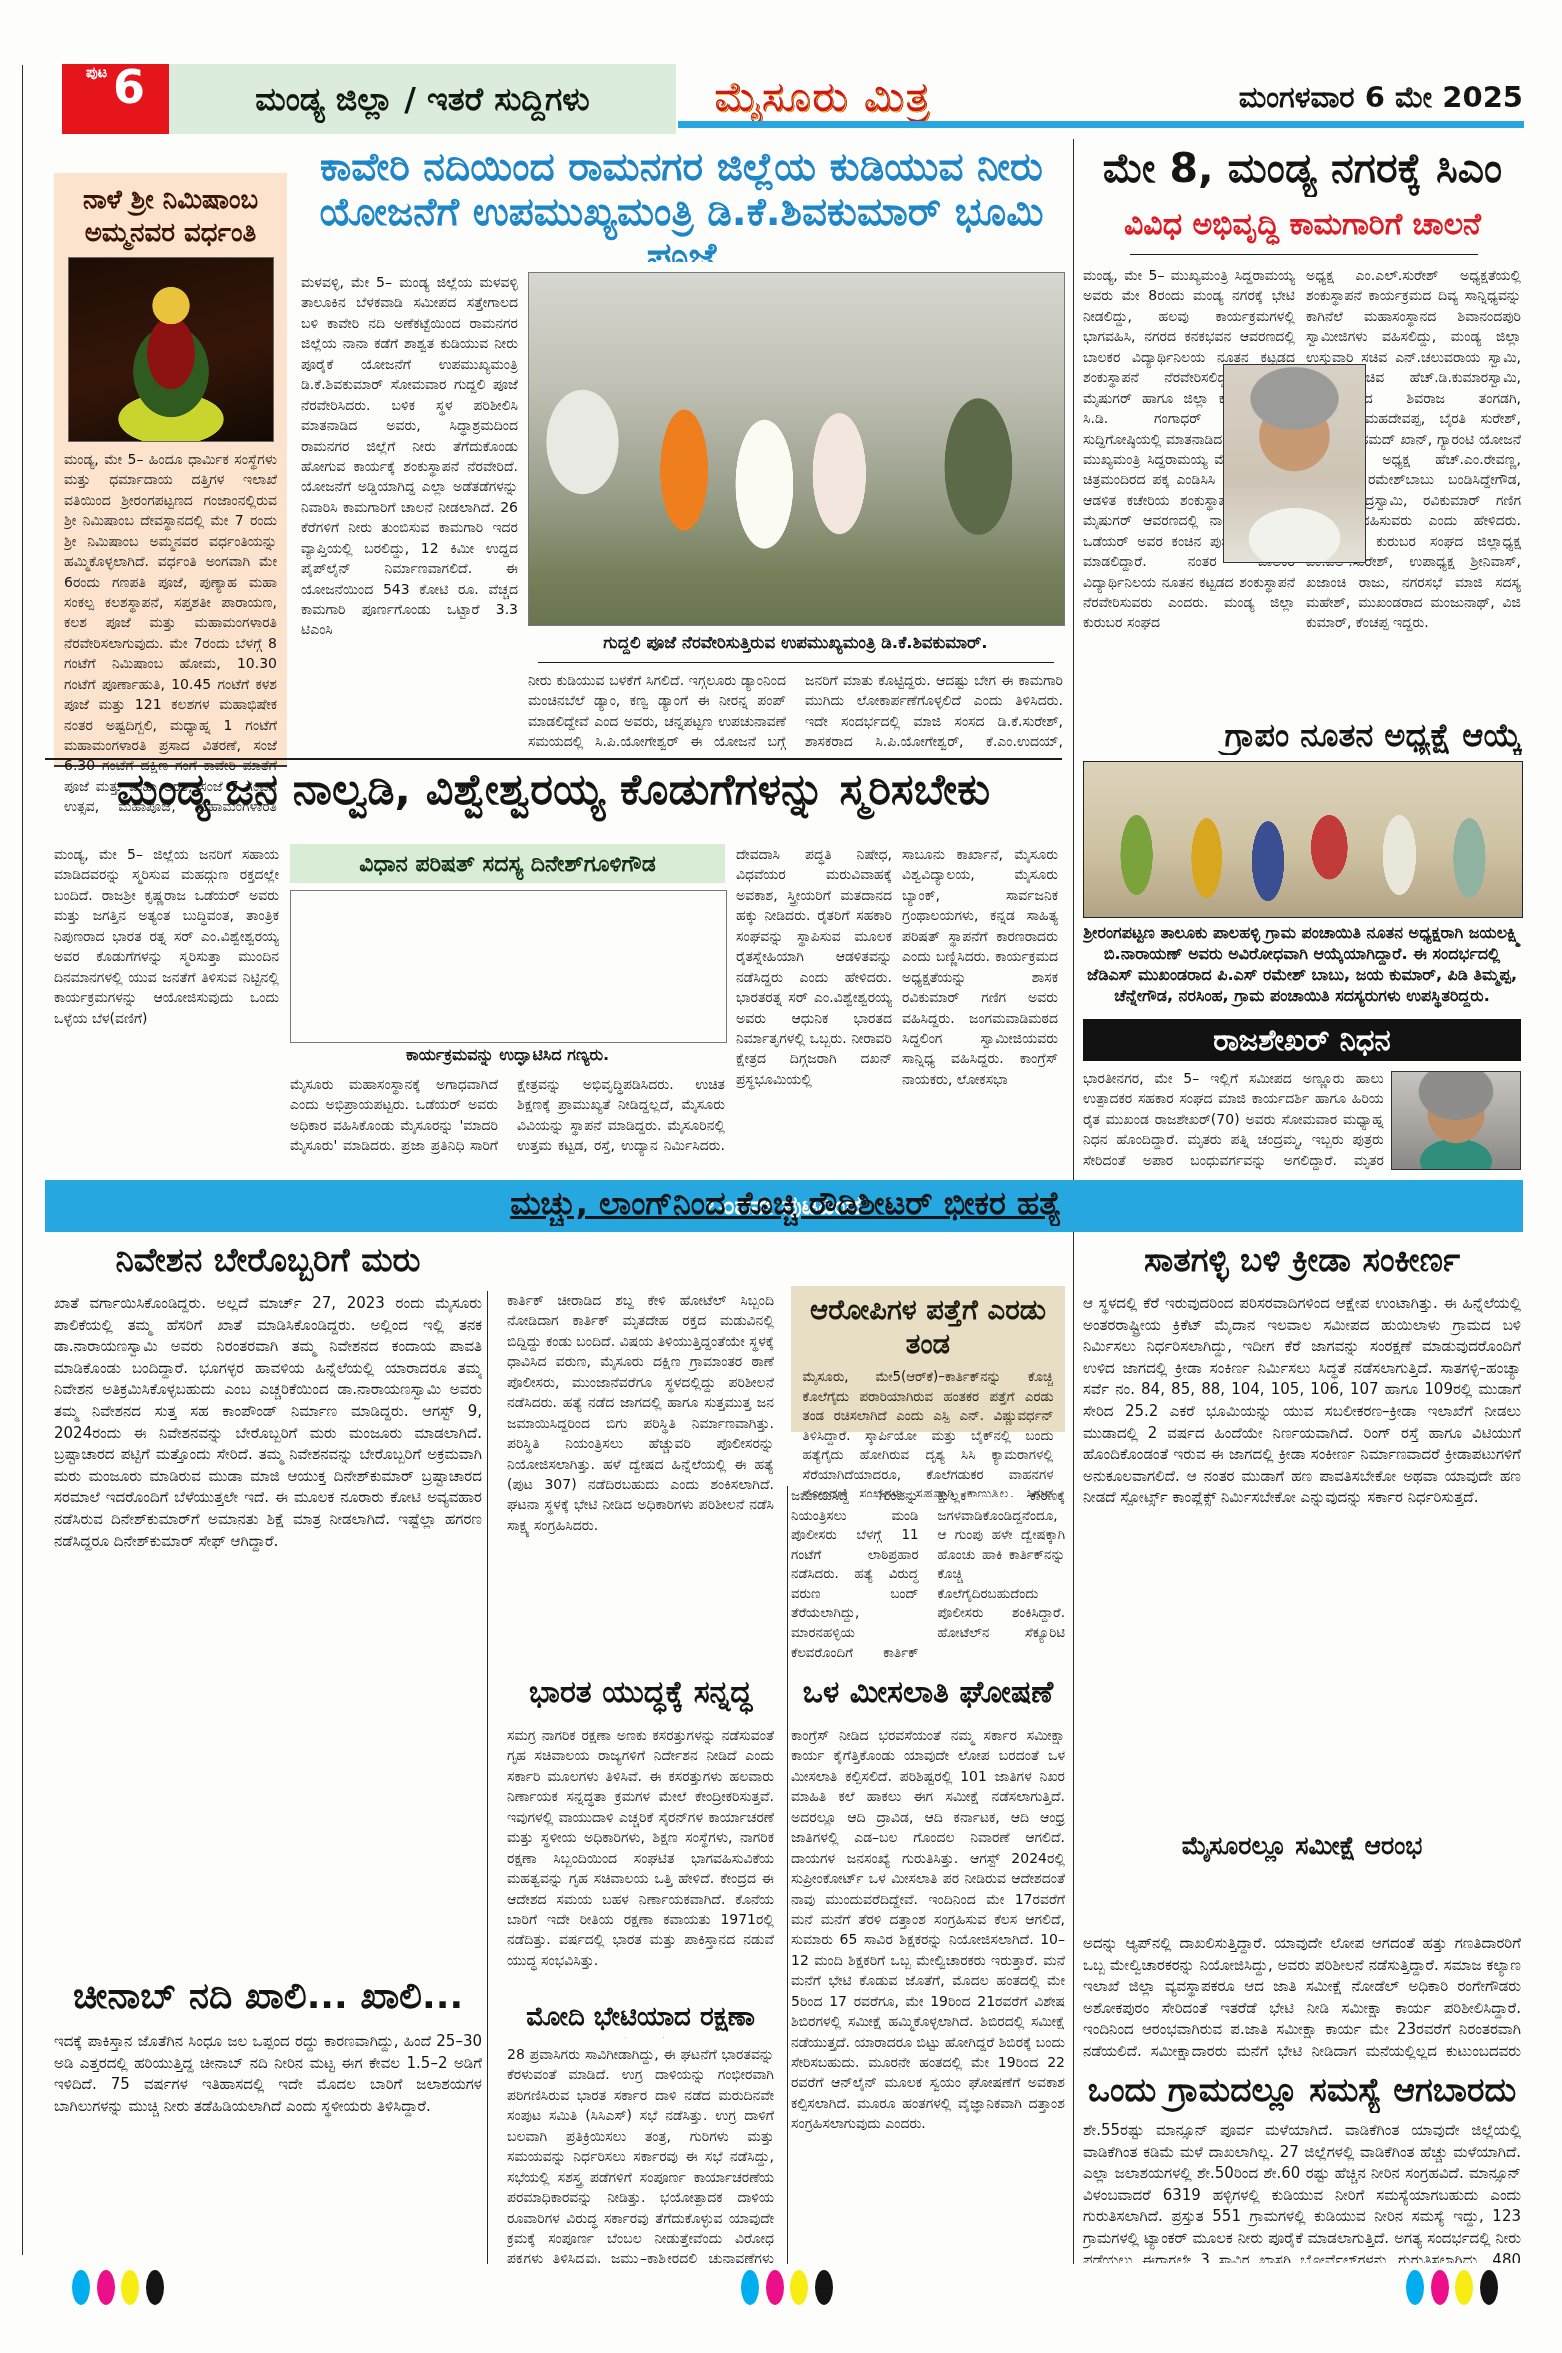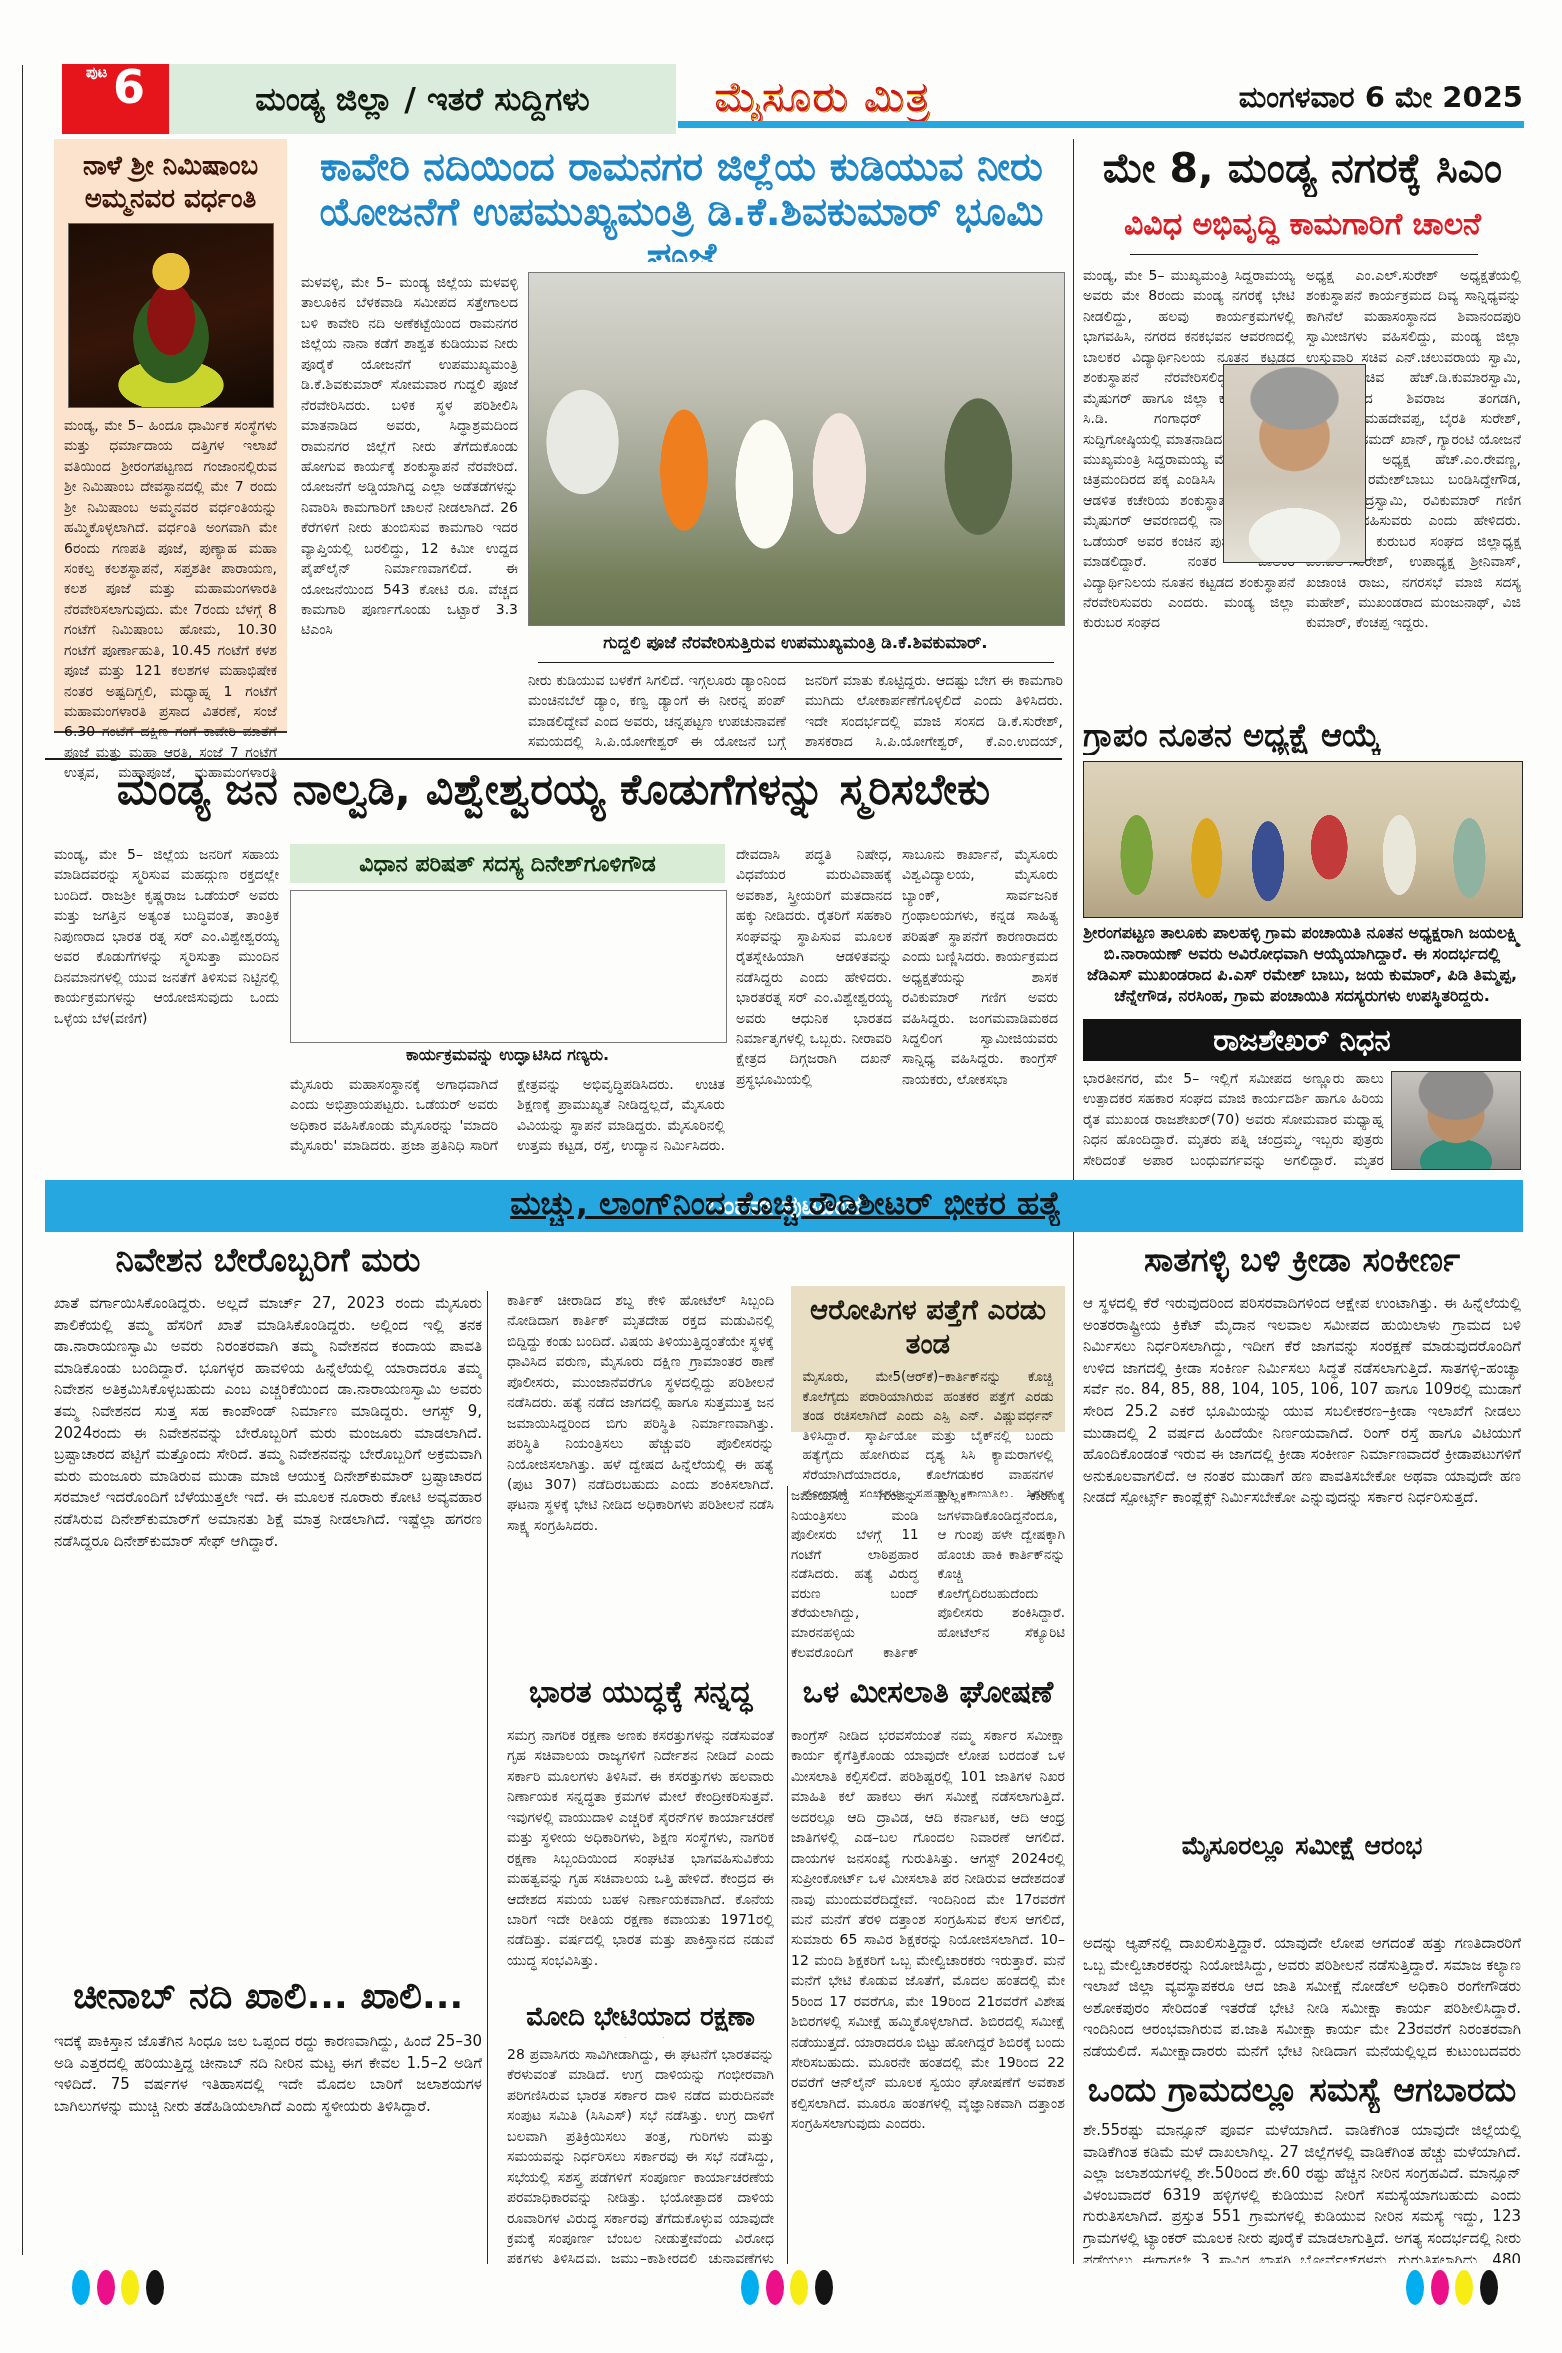--- a/index.html
+++ b/index.html
@@ -23,21 +23,21 @@
   .sectionbar{background:#dcecdc;display:flex;align-items:center;justify-content:center;
               font-size:32px;font-weight:800;color:#101810;}
   .masthead{color:#d0151d;font-size:42px;font-weight:400;letter-spacing:1.4px;
             text-shadow:0.7px 0.7px 0 #f5c21a, 1.4px 1.4px 0 #8c0c0c;white-space:nowrap;}
   .dateline{font-size:29px;font-weight:800;text-align:right;}
   .bluebar{background:#27a7e0;}
   .contbar{background:#27a7e0;color:#ffffff;display:flex;align-items:center;justify-content:center;
            font-size:25px;font-weight:800;}
 
   
-  .pinkbox{background:#fce3cd;border-bottom:2.2px solid #333;}
+  .pinkbox{background:#fce3cd;border-bottom:2.2px solid #333;margin-top:34px;}
   .pink-head{color:#3c1406;font-size:26px;font-weight:800;text-align:center;line-height:1.25;}
   .blue-head{color:#1d86c8;}
   .red-sub{color:#e01a22;}
   .kicker{background:#d9ecd6;color:#12300f;font-weight:800;font-size:22px;
           display:flex;align-items:center;justify-content:center;}
   .blackbox{background:#121212;color:#fff;display:flex;align-items:center;justify-content:center;
             font-size:29px;font-weight:800;}
   .beigebox{background:#e8dec3;padding:7.2px 11.6px;box-sizing:border-box;}
   .beigebox .bt{font-size:27.5px;font-weight:800;text-align:center;margin-bottom:5.8px;color:#1c1a10;}
 
@@ -131,21 +131,21 @@
   <div class="rule-h" style="left:45px;top:758px;width:1017px;height:2.2px;"></div>
   <div class="abs headline" style="left:45px;top:765px;width:1017px;height:57px;font-size:43px;white-space:nowrap;">ಮಂಡ್ಯ ಜನ ನಾಲ್ವಡಿ, ವಿಶ್ವೇಶ್ವರಯ್ಯ ಕೊಡುಗೆಗಳನ್ನು ಸ್ಮರಿಸಬೇಕು</div>
   <div class="abs body-text" style="left:54px;top:844px;width:225px;height:328px;">ಮಂಡ್ಯ, ಮೇ 5– ಜಿಲ್ಲೆಯ ಜನರಿಗೆ ಸಹಾಯ ಮಾಡಿದವರನ್ನು ಸ್ಮರಿಸುವ ಮಹದ್ಗುಣ ರಕ್ತದಲ್ಲೇ ಬಂದಿದೆ. ರಾಜಶ್ರೀ ಕೃಷ್ಣರಾಜ ಒಡೆಯರ್ ಅವರು ಮತ್ತು ಜಗತ್ತಿನ ಅತ್ಯಂತ ಬುದ್ಧಿವಂತ, ತಾಂತ್ರಿಕ ನಿಪುಣರಾದ ಭಾರತ ರತ್ನ ಸರ್ ಎಂ.ವಿಶ್ವೇಶ್ವರಯ್ಯ ಅವರ ಕೊಡುಗೆಗಳನ್ನು ಸ್ಮರಿಸುತ್ತಾ ಮುಂದಿನ ದಿನಮಾನಗಳಲ್ಲಿ ಯುವ ಜನತೆಗೆ ತಿಳಿಸುವ ನಿಟ್ಟಿನಲ್ಲಿ ಕಾರ್ಯಕ್ರಮಗಳನ್ನು ಆಯೋಜಿಸುವುದು ಒಂದು ಒಳ್ಳೆಯ ಬೆಳ(ವಣಿಗೆ)</div>
   <div class="abs kicker" style="left:290px;top:844px;width:435px;height:39px;">ವಿಧಾನ ಪರಿಷತ್ ಸದಸ್ಯ ದಿನೇಶ್‌ಗೂಳಿಗೌಡ</div>
   <div class="photo" id="photo-stage" style="left:290px;top:890px;width:435px;height:151px;"></div>
   <div class="abs caption" style="left:290px;top:1045px;width:435px;height:23px;font-size:16px;">ಕಾರ್ಯಕ್ರಮವನ್ನು ಉದ್ಘಾಟಿಸಿದ ಗಣ್ಯರು.</div>
   <div class="abs body-text cols2" style="left:290px;top:1074px;width:435px;height:98px;">ಮೈಸೂರು ಮಹಾಸಂಸ್ಥಾನಕ್ಕೆ ಅಗಾಧವಾಗಿದೆ ಎಂದು ಅಭಿಪ್ರಾಯಪಟ್ಟರು. ಒಡೆಯರ್ ಅವರು ಅಧಿಕಾರ ವಹಿಸಿಕೊಂಡು ಮೈಸೂರನ್ನು 'ಮಾದರಿ ಮೈಸೂರು' ಮಾಡಿದರು. ಪ್ರಜಾ ಪ್ರತಿನಿಧಿ ಸಾರಿಗೆ ಕ್ಷೇತ್ರವನ್ನು ಅಭಿವೃದ್ಧಿಪಡಿಸಿದರು. ಉಚಿತ ಶಿಕ್ಷಣಕ್ಕೆ ಪ್ರಾಮುಖ್ಯತೆ ನೀಡಿದ್ದಲ್ಲದೆ, ಮೈಸೂರು ವಿವಿಯನ್ನು ಸ್ಥಾಪನೆ ಮಾಡಿದ್ದರು. ಮೈಸೂರಿನಲ್ಲಿ ಉತ್ತಮ ಕಟ್ಟಡ, ರಸ್ತೆ, ಉದ್ಯಾನ ನಿರ್ಮಿಸಿದರು. ಸಮ್ಮೇಳನವನ್ನು ಆರಂಭಿಸಿ ಎಂಜಿನಿಯರ್ ಆಗಿ ಕಾವೇರಿ ಯೋಜನೆ ರೂಪಿಸಿ ಕೃಷ್ಣರಾಜ ಸಾಗರ ಅಣೆಕಟ್ಟು ಮತ್ತು ಉಕ್ಕು ಕಾರ್ಖಾನೆ ನಿರ್ಮಿಸಿದರು.</div>
   <div class="abs body-text" style="left:902px;top:844px;width:156px;height:328px;">ಸಾಬೂನು ಕಾರ್ಖಾನೆ, ಮೈಸೂರು ವಿಶ್ವವಿದ್ಯಾಲಯ, ಮೈಸೂರು ಬ್ಯಾಂಕ್, ಸಾರ್ವಜನಿಕ ಗ್ರಂಥಾಲಯಗಳು, ಕನ್ನಡ ಸಾಹಿತ್ಯ ಪರಿಷತ್ ಸ್ಥಾಪನೆಗೆ ಕಾರಣರಾದರು ಎಂದು ಬಣ್ಣಿಸಿದರು. ಕಾರ್ಯಕ್ರಮದ ಅಧ್ಯಕ್ಷತೆಯನ್ನು ಶಾಸಕ ರವಿಕುಮಾರ್ ಗಣಿಗ ಅವರು ವಹಿಸಿದ್ದರು. ಜಂಗಮವಾಡಿಮಠದ ಸಿದ್ದಲಿಂಗ ಸ್ವಾಮೀಜಿಯವರು ಸಾನ್ನಿಧ್ಯ ವಹಿಸಿದ್ದರು. ಕಾಂಗ್ರೆಸ್ ನಾಯಕರು, ಲೋಕಸಭಾ</div>
   <div class="abs body-text" style="left:736px;top:844px;width:156px;height:328px;">ದೇವದಾಸಿ ಪದ್ಧತಿ ನಿಷೇಧ, ವಿಧವೆಯರ ಮರುವಿವಾಹಕ್ಕೆ ಅವಕಾಶ, ಸ್ತ್ರೀಯರಿಗೆ ಮತದಾನದ ಹಕ್ಕು ನೀಡಿದರು. ರೈತರಿಗೆ ಸಹಕಾರಿ ಸಂಘವನ್ನು ಸ್ಥಾಪಿಸುವ ಮೂಲಕ ರೈತಸ್ನೇಹಿಯಾಗಿ ಆಡಳಿತವನ್ನು ನಡೆಸಿದ್ದರು ಎಂದು ಹೇಳಿದರು. ಭಾರತರತ್ನ ಸರ್ ಎಂ.ವಿಶ್ವೇಶ್ವರಯ್ಯ ಅವರು ಆಧುನಿಕ ಭಾರತದ ನಿರ್ಮಾತೃಗಳಲ್ಲಿ ಒಬ್ಬರು. ನೀರಾವರಿ ಕ್ಷೇತ್ರದ ದಿಗ್ಗಜರಾಗಿ ದಖನ್ ಪ್ರಸ್ಥಭೂಮಿಯಲ್ಲಿ</div>
 
-  <div class="abs headline" style="left:1083px;top:717px;width:439px;height:38px;font-size:32px;text-align:left;">ಗ್ರಾಪಂ ನೂತನ ಅಧ್ಯಕ್ಷೆ ಆಯ್ಕೆ</div>
+  <div class="abs headline" style="left:1083px;top:717px;width:439px;height:38px;font-size:32px;text-align:right;">ಗ್ರಾಪಂ ನೂತನ ಅಧ್ಯಕ್ಷೆ ಆಯ್ಕೆ</div>
   <div class="photo" id="photo-grapam" style="left:1083px;top:761px;width:438px;height:155px;border:1.4px solid #222;"></div>
   <div class="abs blackbox" style="left:1083px;top:1019px;width:438px;height:42px;">
     <span>ರಾಜಶೇಖರ್ ನಿಧನ</span>
   </div>
 
   <div class="abs caption" style="left:1083px;top:922px;width:438px;height:93px;font-size:16px;line-height:1.32;">ಶ್ರೀರಂಗಪಟ್ಟಣ ತಾಲೂಕು ಪಾಲಹಳ್ಳಿ ಗ್ರಾಮ ಪಂಚಾಯಿತಿ ನೂತನ ಅಧ್ಯಕ್ಷರಾಗಿ ಜಯಲಕ್ಷ್ಮಿ ಬಿ.ನಾರಾಯಣ್ ಅವರು ಅವಿರೋಧವಾಗಿ ಆಯ್ಕೆಯಾಗಿದ್ದಾರೆ. ಈ ಸಂದರ್ಭದಲ್ಲಿ ಜೆಡಿಎಸ್ ಮುಖಂಡರಾದ ಪಿ.ಎಸ್ ರಮೇಶ್ ಬಾಬು, ಜಯ ಕುಮಾರ್, ಪಿಡಿ ತಿಮ್ಮಪ್ಪ, ಚೆನ್ನೇಗೌಡ, ನರಸಿಂಹ, ಗ್ರಾಮ ಪಂಚಾಯಿತಿ ಸದಸ್ಯರುಗಳು ಉಪಸ್ಥಿತರಿದ್ದರು.</div>
   <div class="abs body-text" style="left:1083px;top:1068px;width:438px;height:106px;">
     <span class="photo" id="photo-obit" style="position:relative;float:right;display:block;width:128px;height:97px;margin:2.9px 0 2.9px 7.2px;border:1.4px solid #333;"></span>
     <span>ಭಾರತೀನಗರ, ಮೇ 5– ಇಲ್ಲಿಗೆ ಸಮೀಪದ ಅಣ್ಣೂರು ಹಾಲು ಉತ್ಪಾದಕರ ಸಹಕಾರ ಸಂಘದ ಮಾಜಿ ಕಾರ್ಯದರ್ಶಿ ಹಾಗೂ ಹಿರಿಯ ರೈತ ಮುಖಂಡ ರಾಜಶೇಖರ್(70) ಅವರು ಸೋಮವಾರ ಮಧ್ಯಾಹ್ನ ನಿಧನ ಹೊಂದಿದ್ದಾರೆ. ಮೃತರು ಪತ್ನಿ ಚಂದ್ರಮ್ಮ, ಇಬ್ಬರು ಪುತ್ರರು ಸೇರಿದಂತೆ ಅಪಾರ ಬಂಧುವರ್ಗವನ್ನು ಅಗಲಿದ್ದಾರೆ. ಮೃತರ ಅಂತ್ಯಸಂಸ್ಕಾರ ಸ್ವಗ್ರಾಮವಾದ ಅಣ್ಣೂರು ಗ್ರಾಮದ ತಮ್ಮ ಜಮೀನಿನಲ್ಲಿ ಮಂಗಳವಾರ ಬೆಳಿಗ್ಗೆ 10 ಗಂಟೆಗೆ ಜರುಗಲಿದೆ ಎಂದು ಕುಟುಂಬ ಮೂಲಗಳು ತಿಳಿಸಿವೆ.</span>
   </div>

